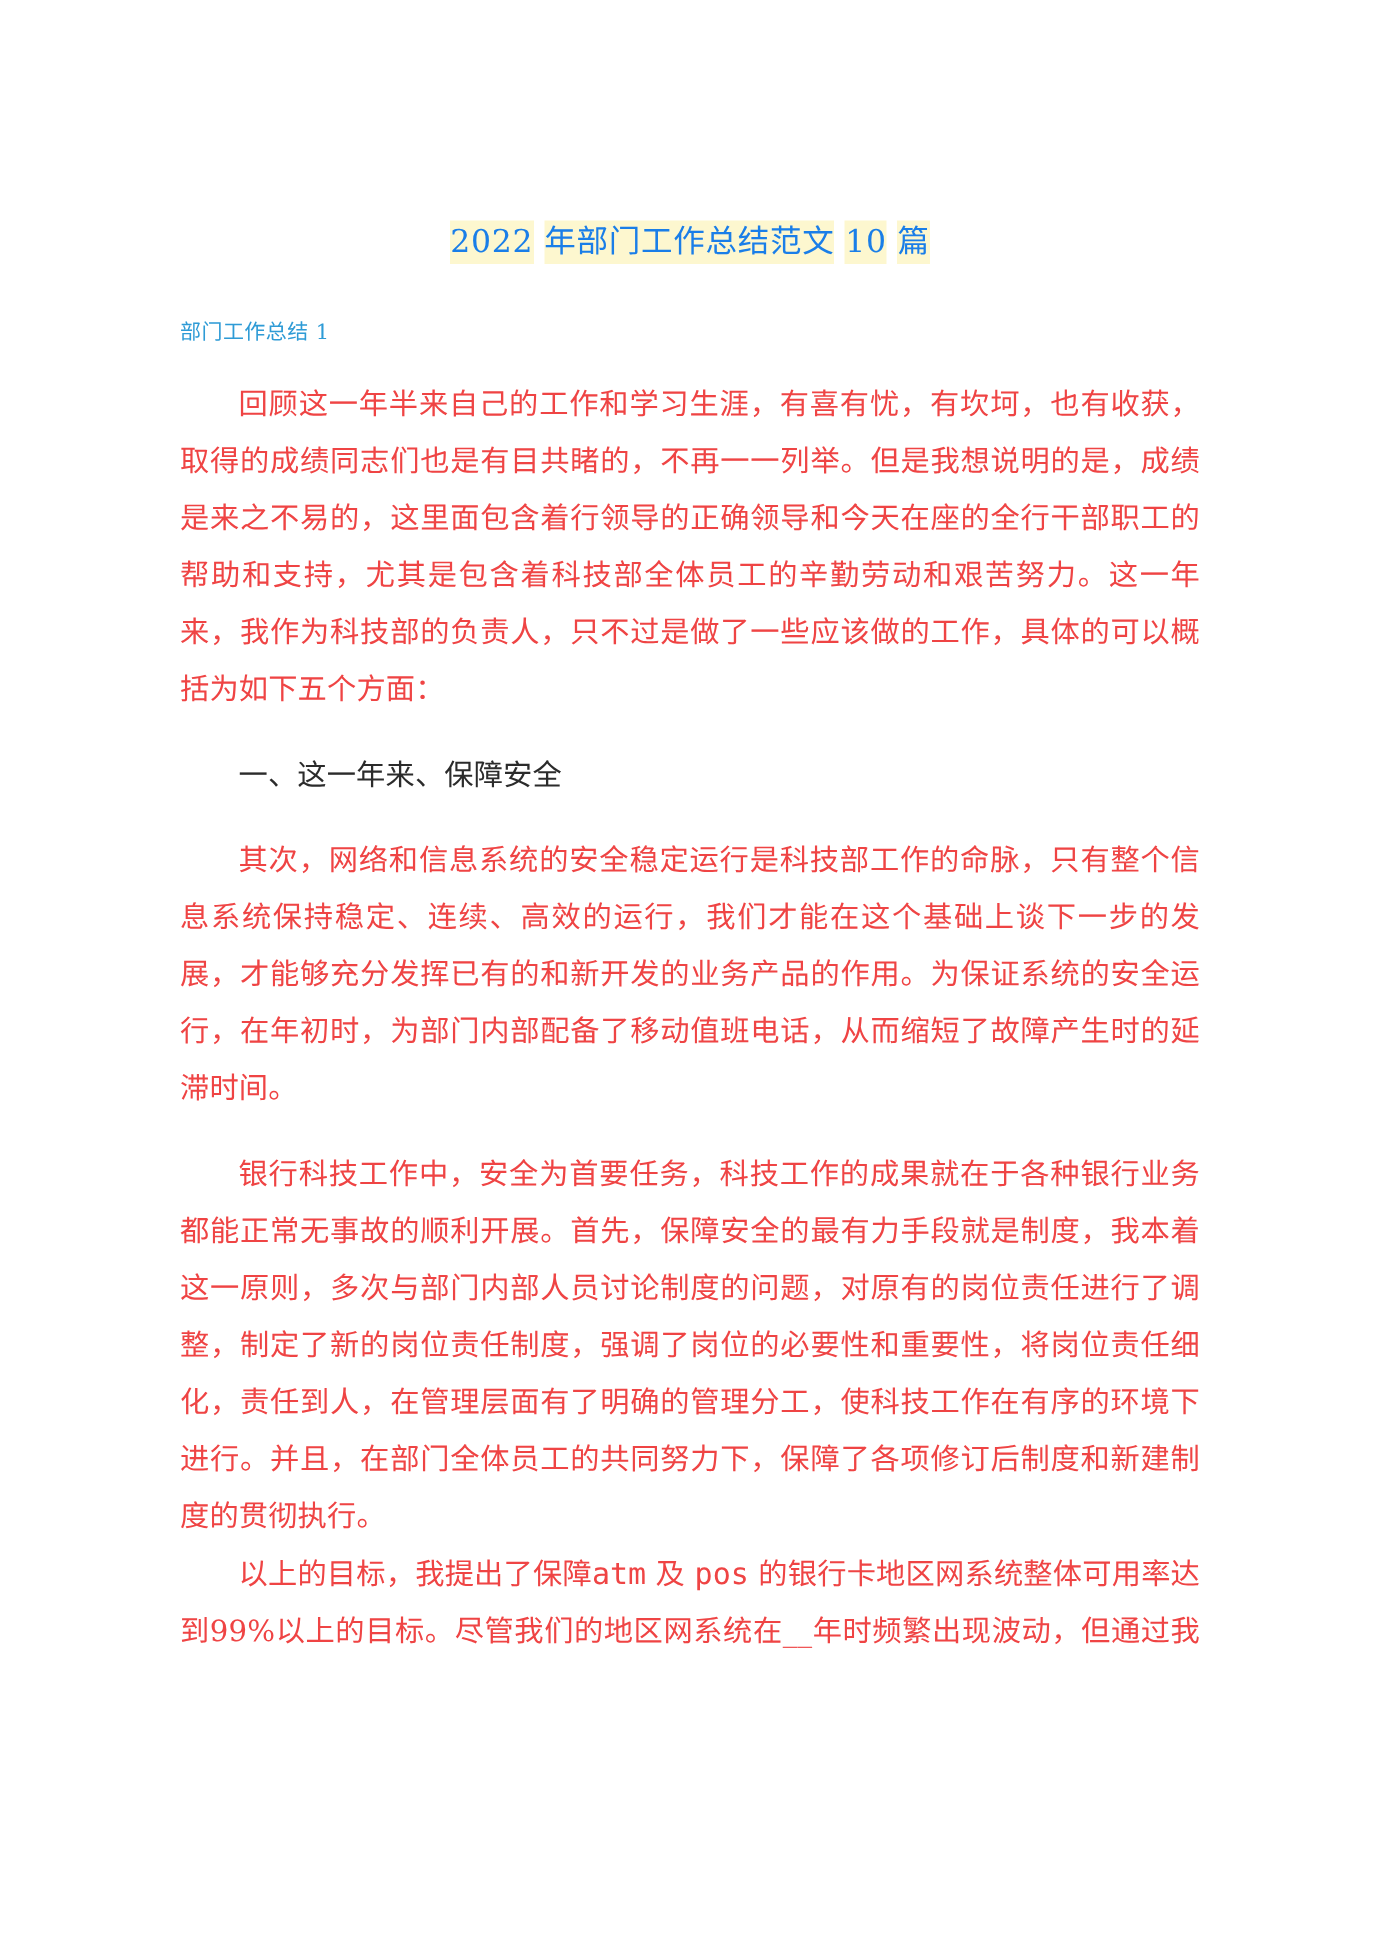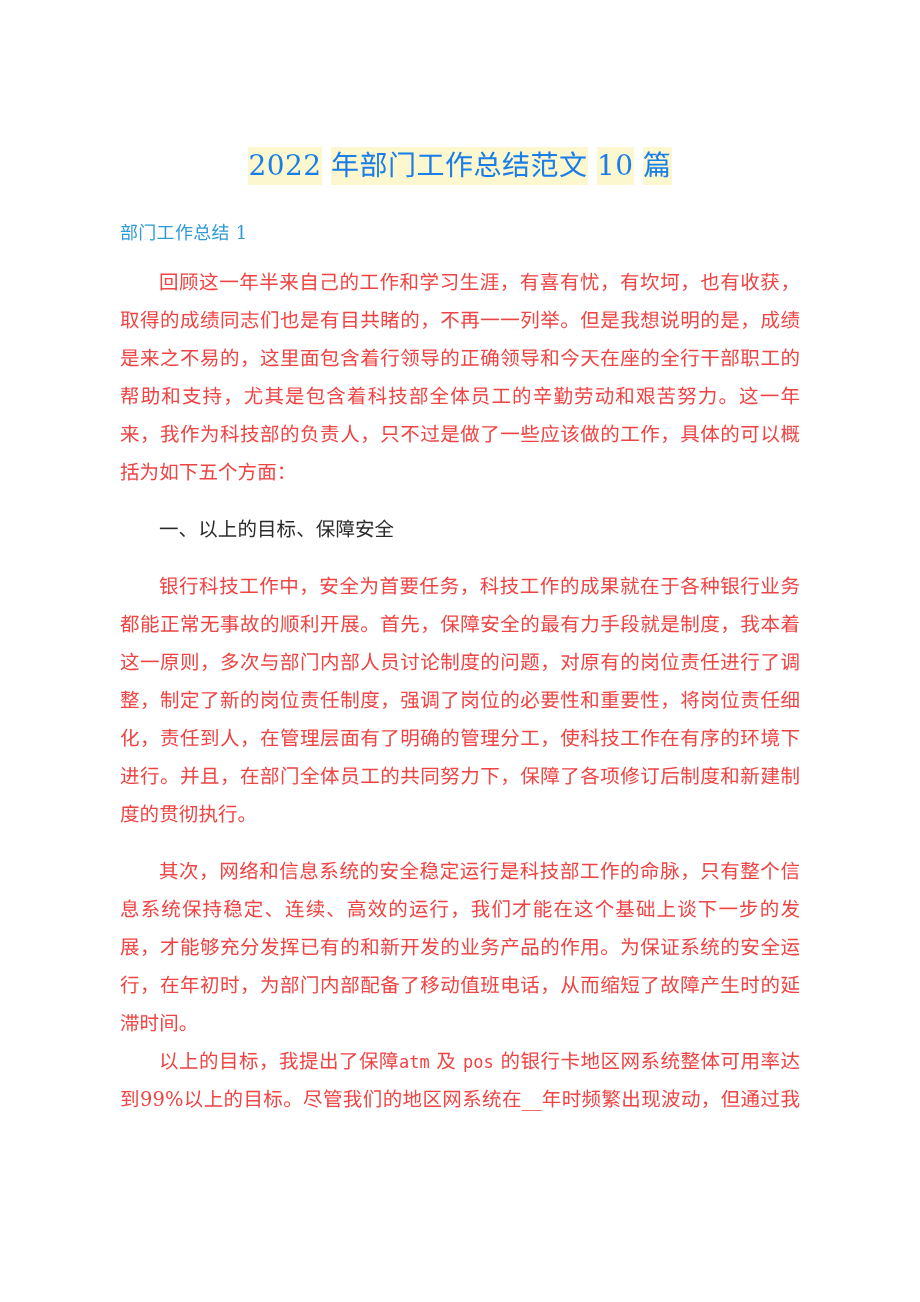--- a/index.html
+++ b/index.html
@@ -24,42 +24,42 @@
     background: #ffffff;
     box-sizing: border-box;
     padding: 0 120px;
   }
 
   
   .doc-title {
     margin: 0;
     padding: 0;
     text-align: center;
-    font-size: 28px;
+    font-size: 21px;
     font-weight: normal;
     line-height: 1.25;
     letter-spacing: 0.5px;
     color: #1a7ee8;
     padding-top: 148px;
     white-space: nowrap;
   }
 
   .doc-title .hl {
     background-color: #fdf7cf;
     color: #1a7ee8;
     padding: 2px 0 3px 0;
     box-decoration-break: clone;
     -webkit-box-decoration-break: clone;
   }
 
   
   .section-heading {
     margin: 0;
     padding: 0;
-    font-size: 18px;
+    font-size: 14px;
     font-weight: normal;
     color: #2e9bd6;
     line-height: 1;
     padding-top: 41px;
     letter-spacing: 0.3px;
   }
 
   
   .body-block {
     padding-top: 22px;
@@ -92,21 +92,21 @@
     letter-spacing: 0.1px;
     margin-top: 19px;
   }
 
   p.subhead + p.para {
     margin-top: 19px;
   }
 
   .mono {
     font-family: "DejaVu Sans Mono", "Liberation Mono", monospace;
-    font-size: 17px;
+    font-size: 20px;
     letter-spacing: 0;
   }
 
   .clip-last {
     max-height: 80px;
     overflow: hidden;
   }
 </style>
 </head>
 <body>
@@ -114,24 +114,24 @@
 <div class="page">
 
   <h1 class="doc-title"><span class="hl">2022</span><span> </span><span class="hl">年部门工作总结范文</span><span> </span><span class="hl">10</span><span> </span><span class="hl">篇</span></h1>
 
   <h2 class="section-heading">部门工作总结 1</h2>
 
   <div class="body-block">
 
     <p class="para">回顾这一年半来自己的工作和学习生涯，有喜有忧，有坎坷，也有收获，取得的成绩同志们也是有目共睹的，不再一一列举。但是我想说明的是，成绩是来之不易的，这里面包含着行领导的正确领导和今天在座的全行干部职工的帮助和支持，尤其是包含着科技部全体员工的辛勤劳动和艰苦努力。这一年来，我作为科技部的负责人，只不过是做了一些应该做的工作，具体的可以概括为如下五个方面：</p>
 
-    <p class="subhead">一、以上的目标、保障安全</p>
+    <p class="subhead">一、这一年来、保障安全</p>
+
+    <p class="para">其次，网络和信息系统的安全稳定运行是科技部工作的命脉，只有整个信息系统保持稳定、连续、高效的运行，我们才能在这个基础上谈下一步的发展，才能够充分发挥已有的和新开发的业务产品的作用。为保证系统的安全运行，在年初时，为部门内部配备了移动值班电话，从而缩短了故障产生时的延滞时间。</p>
 
     <p class="para">银行科技工作中，安全为首要任务，科技工作的成果就在于各种银行业务都能正常无事故的顺利开展。首先，保障安全的最有力手段就是制度，我本着这一原则，多次与部门内部人员讨论制度的问题，对原有的岗位责任进行了调整，制定了新的岗位责任制度，强调了岗位的必要性和重要性，将岗位责任细化，责任到人，在管理层面有了明确的管理分工，使科技工作在有序的环境下进行。并且，在部门全体员工的共同努力下，保障了各项修订后制度和新建制度的贯彻执行。</p>
-
-    <p class="para">其次，网络和信息系统的安全稳定运行是科技部工作的命脉，只有整个信息系统保持稳定、连续、高效的运行，我们才能在这个基础上谈下一步的发展，才能够充分发挥已有的和新开发的业务产品的作用。为保证系统的安全运行，在年初时，为部门内部配备了移动值班电话，从而缩短了故障产生时的延滞时间。</p>
 
     <div class="clip-last">
       <p class="para"><span>以上的目标，我提出了保障</span><span class="mono">atm</span><span> 及 </span><span class="mono">pos</span><span> 的银行卡地区网系统整体可用率达到99%以上的目标。尽管我们的地区网系统在__年时频繁出现波动，但通过我们对</span></p>
     </div>
 
   </div>
 </div>
 
 </body></html>

